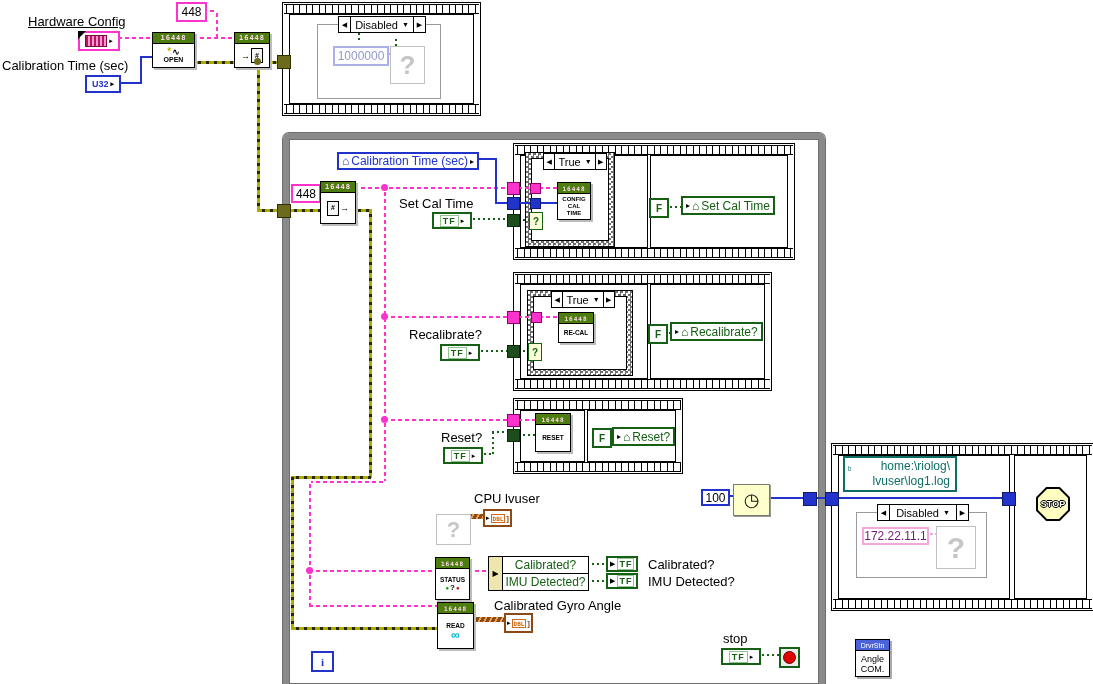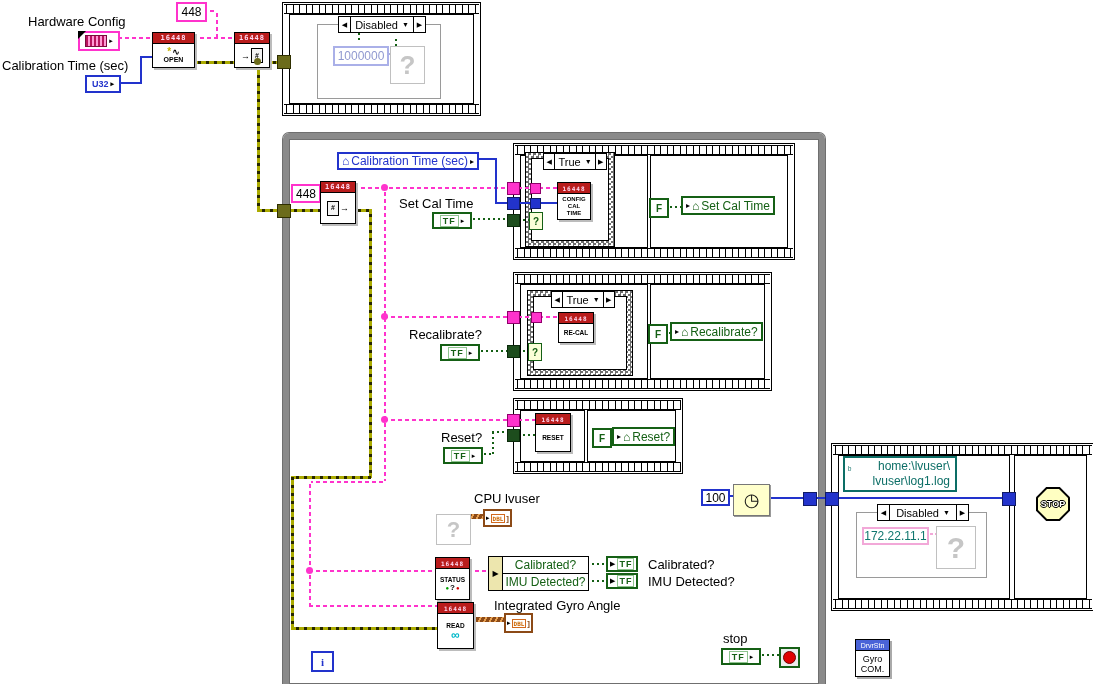--- a/index.html
+++ b/index.html
@@ -17,37 +17,37 @@
   .case-in{position:absolute;inset:5px;background:#fff;border:1px solid #000;}
   
   .sel{position:absolute;height:15px;background:#fff;border:1px solid #000;display:flex;align-items:stretch;font-size:11px;z-index:5;}
   .sel .sa{width:11px;display:flex;align-items:center;justify-content:center;font-size:7px;}
   .sel .sa.l{border-right:1px solid #000}.sel .sa.r{border-left:1px solid #000}
   .sel .sc{flex:1;display:flex;align-items:center;justify-content:center;gap:4px;padding:0 3px;white-space:nowrap;}
   .sel .tri{font-size:7px;}
   .dstruct{position:absolute;border:1px solid #9a9a9a;background:#fff;z-index:1;}
   
   .node{position:absolute;border:1px solid #000;background:#fff;box-shadow:2px 2px 0 #bcbcbc;z-index:3;display:flex;flex-direction:column;}
-  .nhead{height:10px;background:#b91c1c;color:#FFD9F2;font:bold 7px "DejaVu Sans Mono",monospace;display:flex;align-items:center;justify-content:center;letter-spacing:1px;border-bottom:1px solid #000;flex:none;}
+  .nhead{height:10px;background:#4d7c0f;color:#FFD9F2;font:bold 7px "DejaVu Sans Mono",monospace;display:flex;align-items:center;justify-content:center;letter-spacing:1px;border-bottom:1px solid #000;flex:none;}
   .nbody{flex:1;display:flex;flex-direction:column;align-items:center;justify-content:center;font:bold 7px "Liberation Sans",sans-serif;line-height:8px;}
   .nbody .icr{display:flex;align-items:center;gap:1px;}
   .ast{color:#C8B400;font-weight:bold;font-size:10px;}
   .wav{font-size:9px;}
   .gls{color:#00B8C8;font-weight:bold;font-size:12px;line-height:10px;}
   .dotg{color:#00A000;font-size:6px;}
   .dotr{color:#D00000;font-size:6px;}
   .qm{font-weight:bold;font-size:8px;}
   .docb{width:10px;height:13px;border:1px solid #000;background:#f4f4f4;display:flex;align-items:center;justify-content:center;font-size:7px;font-weight:bold;}
   .dar{font-size:9px;}
   
   .constp,.constb{position:absolute;background:#fff;color:#000;font:12px "Liberation Sans",sans-serif;display:flex;align-items:center;justify-content:center;z-index:3;}
   .constp{border:2px solid #FF33CC;}
   .constb{border:2px solid #2233CC;}
   .const-dis{border:2px solid #AAB0E8;color:#9099D0;}
-  .const-disp{border:2px solid #F2A8D8;color:#0f766e;}
+  .const-disp{border:2px solid #F2A8D8;color:#701a75;}
   .u32{position:absolute;border:2px solid #2233CC;background:#fff;color:#2233CC;font:bold 9px "Liberation Sans",sans-serif;display:flex;align-items:center;justify-content:center;gap:2px;z-index:3;}
   .u32 .arr{color:#000;font-size:7px;}
   .hwc{position:absolute;border:2px solid #FF33CC;background:#fff;display:flex;align-items:center;justify-content:center;gap:2px;z-index:3;}
   .hwc .pat{width:20px;height:10px;background:repeating-linear-gradient(90deg,#B8145E 0 2px,#FF9AD4 2px 4px);border:1px solid #7A0C3E;}
   .hwc .arr{font-size:7px;}
   .hwc .corner{position:absolute;left:-2px;top:-2px;width:0;height:0;border-top:8px solid #000;border-right:8px solid transparent;}
   .tf{position:absolute;border:2px solid #156015;background:#fff;display:flex;align-items:center;justify-content:center;gap:2px;z-index:3;}
   .tf .tfin{border:1px solid #8FC48F;padding:0 2px;font:bold 9px "Liberation Sans",sans-serif;color:#156015;letter-spacing:1px;}
   .tf .arr{color:#000;font-size:7px;}
   .tfi{position:absolute;border:2px solid #156015;background:#fff;display:flex;align-items:center;justify-content:center;gap:2px;padding:0 2px;z-index:3;}
@@ -102,21 +102,21 @@
   .tun-blue{background:#2233CC;border-color:#101A66;}
   .tun-green{background:#1D4D1D;border-color:#0A2A0A;}
   .tun-olive{background:#6B6B1B;border-color:#2F2F00;}
   .dotj{position:absolute;width:7px;height:7px;border-radius:50%;z-index:3;}
 </style>
 </head>
 <body>
 
 <div id="canvas">
 
-  <div class="lbl" style="left:28px;top:14px;">Hardware Config</div>
+  <div class="lbl" style="left:28px;top:14px;text-decoration:underline;">Hardware Config</div>
   <div class="hwc" style="left:78px;top:31px;width:38px;height:16px;">
     <span class="corner"></span>
     <span class="pat"></span>
     <span class="arr">▸</span>
   </div>
   <div class="lbl" style="left:2px;top:58px;">Calibration Time (sec)</div>
   <div class="u32" style="left:85px;top:75px;width:32px;height:14px;">
     <span>U32</span>
     <span class="arr">▸</span>
   </div>
@@ -318,21 +318,21 @@
   </div>
   <div class="lbl" style="left:648px;top:574px;">IMU Detected?</div>
 
   <div class="node" style="left:437px;top:602px;width:35px;height:45px;">
     <div class="nhead" style="font-size:6px;">16448</div>
     <div class="nbody" style="font-size:6.5px;">
       <span>READ</span>
       <span class="gls">∞</span>
     </div>
   </div>
-  <div class="lbl" style="left:494px;top:598px;">Integrated Gyro Angle</div>
+  <div class="lbl" style="left:494px;top:598px;">Calibrated Gyro Angle</div>
   <div class="arrind" style="left:504px;top:613px;height:16px;">
     <span class="arr">▸</span>
     <span class="din">DBL</span>
     <span class="br">]</span>
   </div>
 
   <div class="lbl" style="left:723px;top:631px;">stop</div>
   <div class="tf" style="left:721px;top:648px;width:36px;height:13px;">
     <span class="tfin">TF</span>
       <span class="arr">▸</span>
@@ -346,21 +346,21 @@
     </div>
 
   <div class="film" style="left:831px;top:443px;width:261px;height:166px;">
     <div class="pt"></div>
     <div class="pb"></div>
     <div class="frame" style="left:6px;top:11px;width:170px;bottom:11px;"></div>
     <div class="frame" style="left:182px;top:11px;right:6px;bottom:11px;"></div>
   </div>
   <div class="pathc" style="left:843px;top:456px;width:100px;">
     <span class="pg">ᵇ</span>
-    <span>home:\lvuser\</span><br>
+    <span>home:\riolog\</span><br>
     <span>lvuser\log1.log</span>
   </div>
   <div class="dstruct" style="left:856px;top:512px;width:129px;height:64px;"></div>
   <div class="sel" style="left:877px;top:504px;width:90px;">
     <span class="sa l">◀</span>
     <span class="sc">
         <span>Disabled</span>
         <span class="tri">▼</span>
       </span>
     <span class="sa r">▶</span>
@@ -370,21 +370,21 @@
   <div class="octo" style="left:1036px;top:487px;width:34px;height:34px;">
     <div class="o1"></div>
     <div class="o2">
         <span class="st">STOP</span>
       </div>
   </div>
 
   <div class="drv" style="left:855px;top:639px;width:33px;height:36px;">
     <div class="dh">DrvrStn</div>
     <div class="db">
-      <span>Gyro</span>
+      <span>Angle</span>
       <span>COM.</span>
     </div>
   </div>
 
 <div class="wire wh-pink" style="left: 118px; top: 37px; width: 34px;"></div>
     <div class="wire wh-pink" style="left: 193px; top: 37px; width: 41px;"></div>
     <div class="wire wh-pink" style="left: 203px; top: 10px; width: 15px;"></div>
     <div class="wire wv-pink" style="left: 216px; top: 10px; height: 28px;"></div>
     <div class="wire wh-pink" style="left: 354px; top: 187px; width: 153px;"></div>
     <div class="wire wv-pink" style="left: 384px; top: 187px; height: 296px;"></div>

